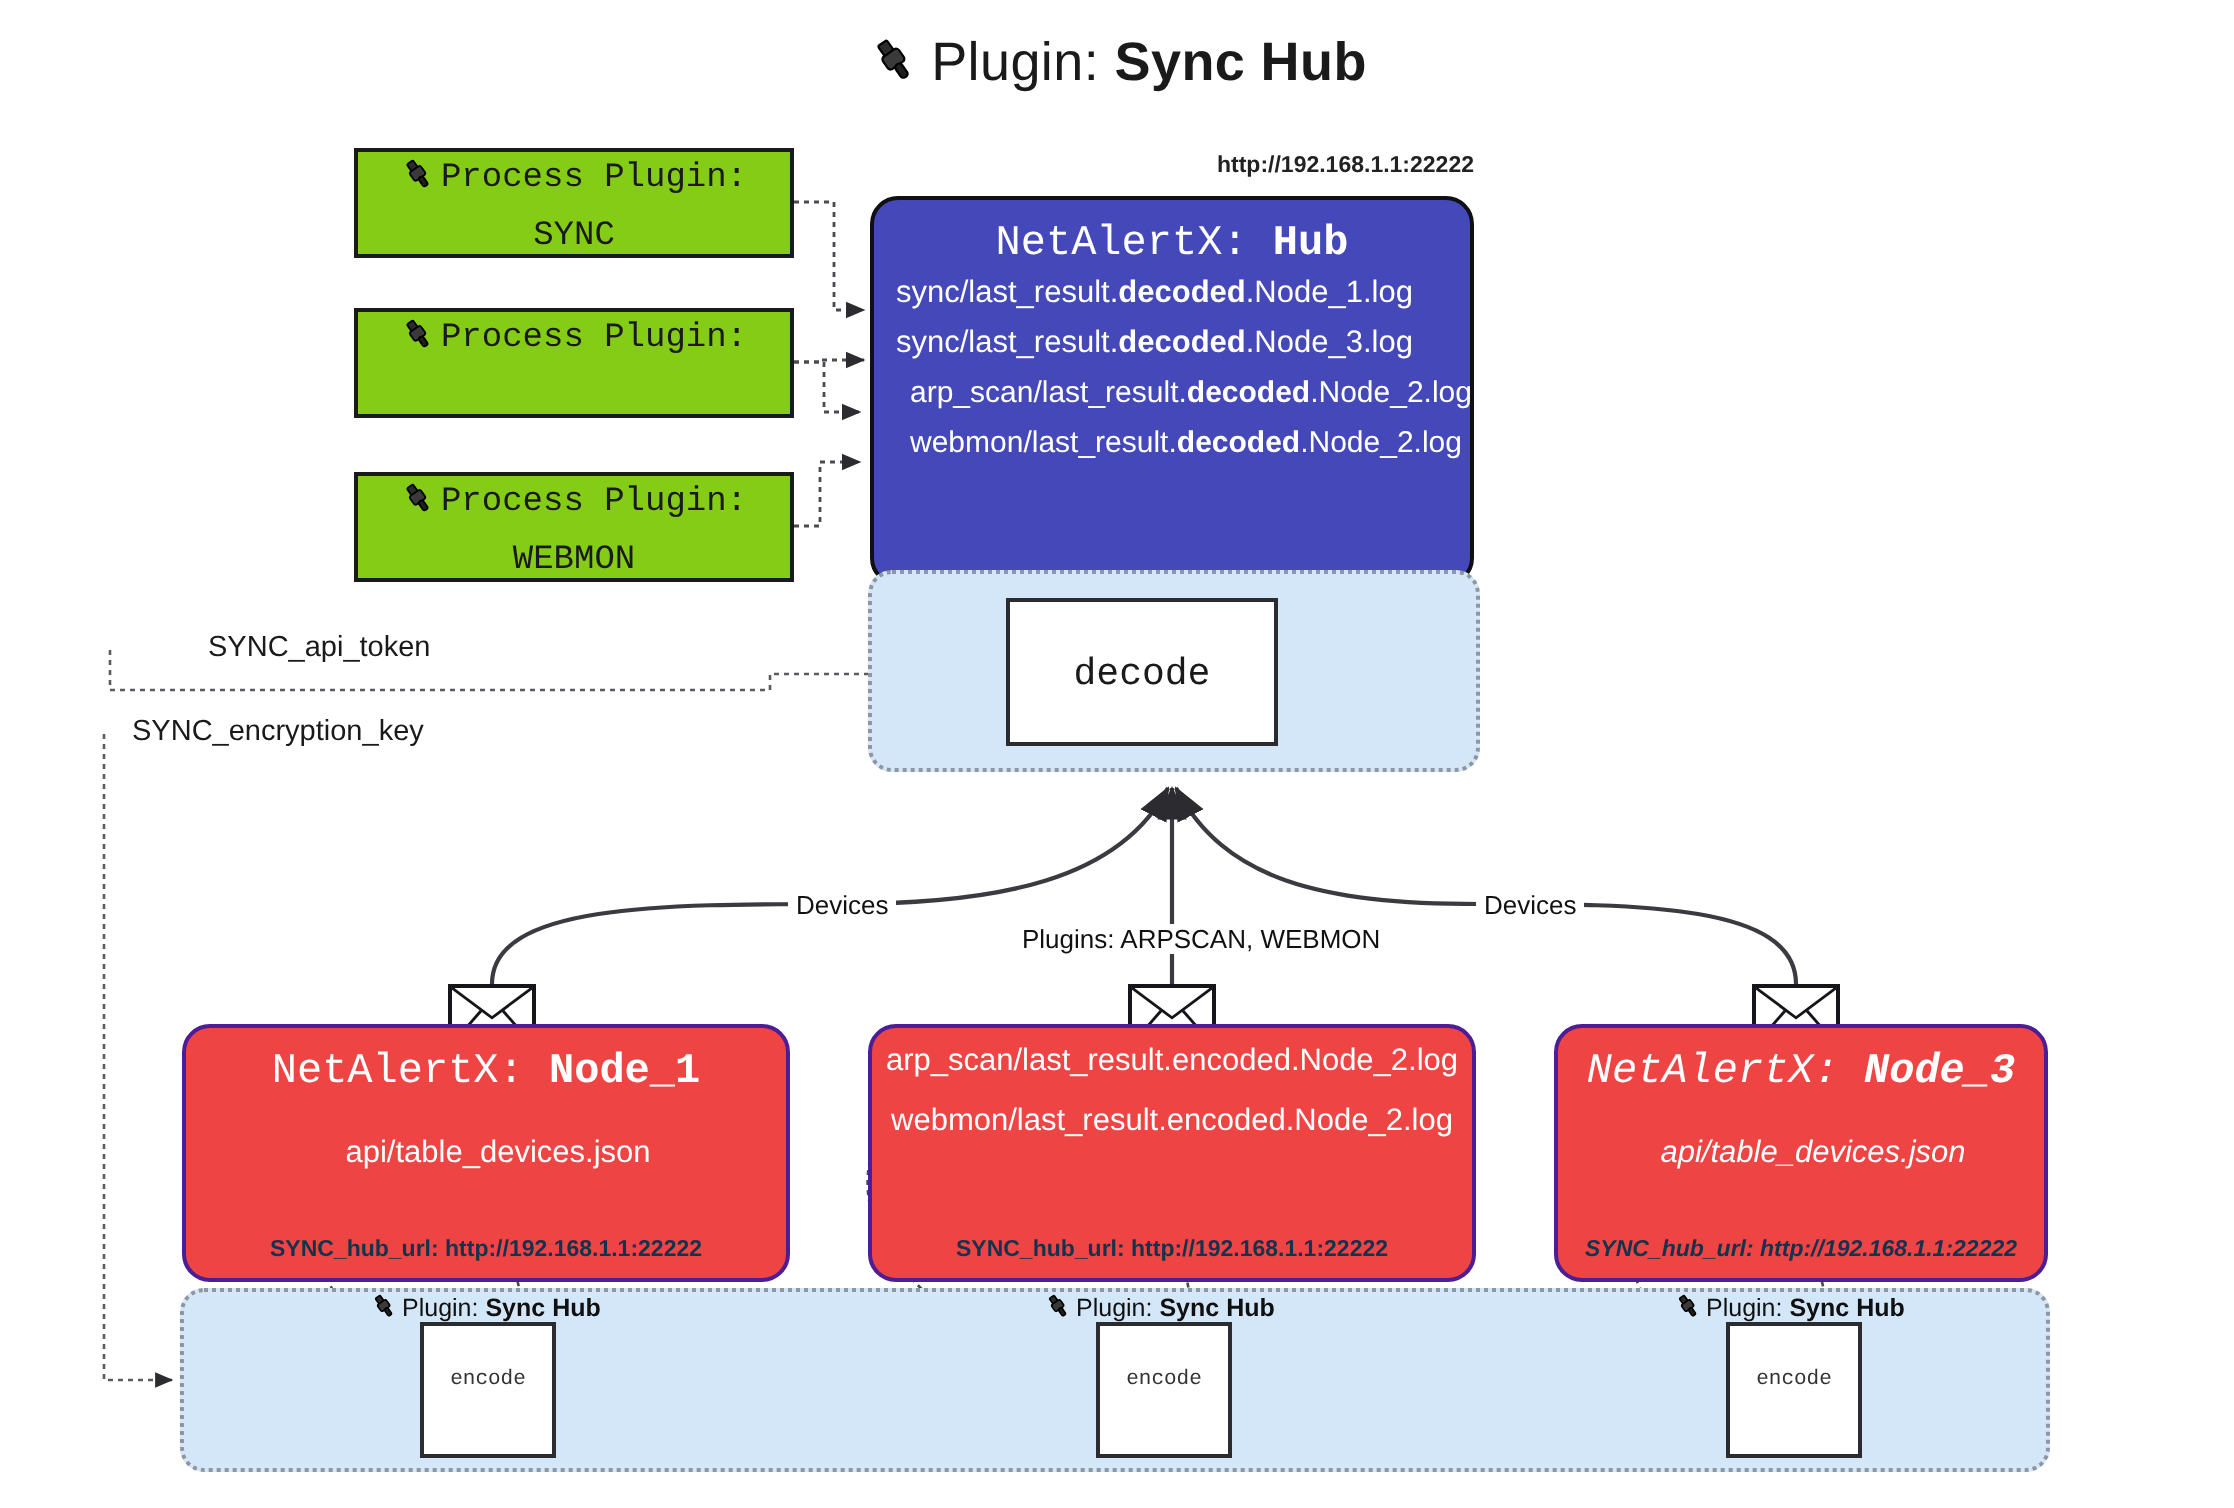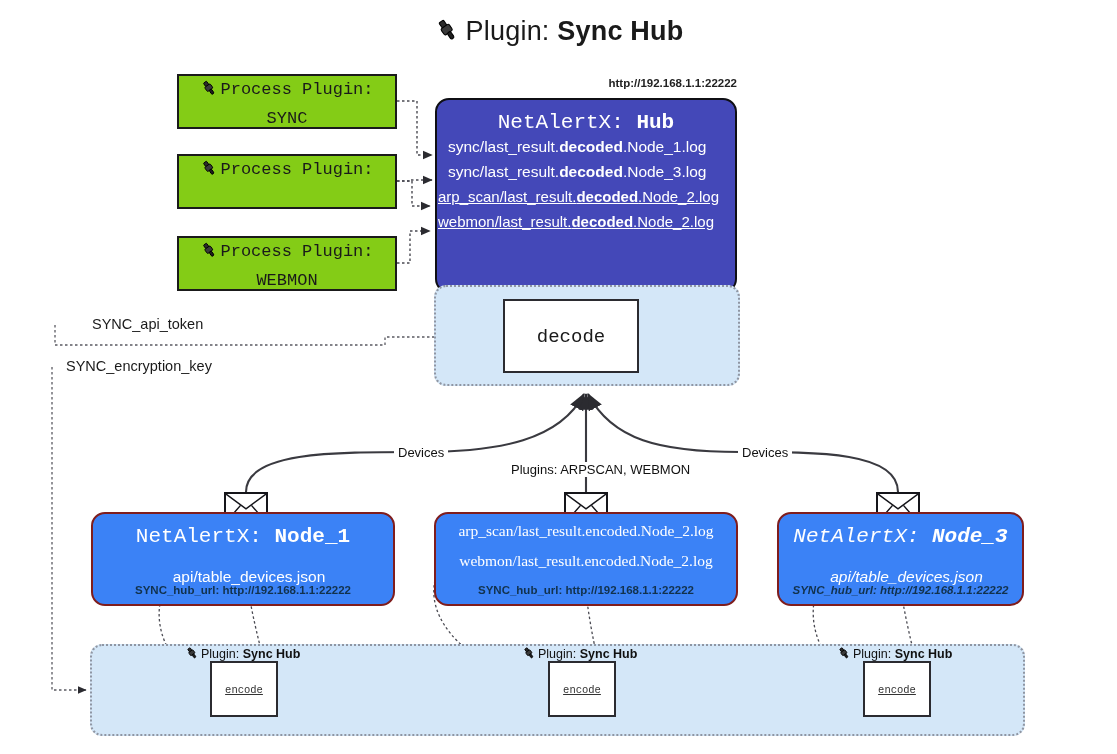--- a/index.html
+++ b/index.html
@@ -24,63 +24,63 @@
   .procbox .l2{display:block;}
 
   
   .hub{position:absolute;left:435px;top:98px;width:302px;height:195px;
        background:#4448b8;border:2px solid #0f0f14;border-radius:14px;
        box-sizing:border-box;color:#ffffff;}
   .hub .hubtitle{text-align:center;margin-top:11px;font-size:21px;
        font-family:"Liberation Mono","DejaVu Sans Mono",monospace;}
   .hub .hubtitle b{font-weight:bold;}
   .hub .logline{font-size:15.5px;line-height:25px;margin-left:11px;white-space:nowrap;}
-  .hub .logline.wide{margin-left:1px;font-size:15px;text-decoration:underline;}
+  .hub .logline.wide{margin-left:18px;font-size:15px;}
   .hub .logline b{font-weight:bold;}
   .huburl{position:absolute;left:435px;top:77px;width:302px;text-align:right;
           font-size:11.5px;font-weight:bold;color:#222;}
 
   
   .decode-wrap{position:absolute;left:434px;top:285px;width:306px;height:101px;
        background:#d4e7f8;border:2px dotted #8f96a3;border-radius:12px;box-sizing:border-box;}
   .decode-box{position:absolute;left:503px;top:299px;width:136px;height:74px;
        background:#ffffff;border:2px solid #2b2b30;box-sizing:border-box;
        font-family:"Liberation Mono","DejaVu Sans Mono",monospace;font-size:19px;
        line-height:72px;text-align:center;}
 
   
   .keylabel{position:absolute;font-size:14.5px;background:#ffffff;padding:0 4px;white-space:nowrap;}
 
   
-  .node{position:absolute;width:304px;height:94px;background:#3b82f6;
-        border:2px solid #7f1d1d;border-radius:14px;box-sizing:border-box;color:#ffffff;}
+  .node{position:absolute;width:304px;height:129px;background:#ef4444;
+        border:2px solid #4c1d95;border-radius:14px;box-sizing:border-box;color:#ffffff;}
   .node.n1{left:91px;top:512px;}
   .node.n2{left:434px;top:512px;}
   .node.n3{left:777px;top:512px;width:247px;font-style:italic;}
   .node .ntitle{text-align:center;margin-top:11px;font-size:21px;white-space:nowrap;
         font-family:"Liberation Mono","DejaVu Sans Mono",monospace;}
   .node .ntitle b{font-weight:bold;}
   .node .nline{text-align:center;font-size:15.5px;line-height:30px;white-space:nowrap;}
   .node.n1 .nline,.node.n3 .nline{margin-top:14px;margin-left:12px;}
-  .node.n2 .nline{margin-top:2px;font-family:Liberation Serif, serif;}
+  .node.n2 .nline{margin-top:2px;}
   .node .nfoot{position:absolute;left:0;bottom:8px;width:100%;text-align:center;
         font-size:11.5px;font-weight:bold;color:#12324d;white-space:nowrap;}
 
   
   .envelope{position:absolute;width:44px;height:32px;background:#ffffff;
         border:2px solid #15151a;box-sizing:border-box;}
   .envelope .v1,.envelope .v2{position:absolute;left:0;top:0;width:100%;height:100%;}
 
   
   .enc-wrap{position:absolute;left:90px;top:644px;width:935px;height:92px;
         background:#d4e7f8;border:2px dotted #8f96a3;border-radius:12px;box-sizing:border-box;}
-  .enc-box{position:absolute;width:68px;height:56px;background:#ffffff;
+  .enc-box{position:absolute;width:68px;height:68px;background:#ffffff;
         border:2px solid #2b2b30;box-sizing:border-box;
         font-family:"Liberation Mono","DejaVu Sans Mono",monospace;font-size:10.5px;
-        line-height:54px;text-align:center;color:#333;text-decoration:underline;}
+        line-height:54px;text-align:center;color:#333;}
   .enc-cap{position:absolute;font-size:12.5px;white-space:nowrap;color:#101010;}
   .enc-cap .plug{display:inline-block;vertical-align:-2px;margin-right:2px;}
   .enc-cap b{font-weight:bold;}
 
   
   .edgelabel{position:absolute;font-size:13px;background:#ffffff;padding:0 4px;
         white-space:nowrap;color:#111;}
 </style>
 </head>
 <body>
@@ -175,21 +175,21 @@
     </div>
     <div class="logline"><span>sync/last_result.</span><b>decoded</b><span>.Node_1.log</span></div>
     <div class="logline"><span>sync/last_result.</span><b>decoded</b><span>.Node_3.log</span></div>
     <div class="logline wide"><span>arp_scan/last_result.</span><b>decoded</b><span>.Node_2.log</span></div>
     <div class="logline wide"><span>webmon/last_result.</span><b>decoded</b><span>.Node_2.log</span></div>
   </div>
 
   <div class="decode-wrap"></div>
   <div class="decode-box">decode</div>
 
-  <div class="keylabel" style="left:88px;top:316px;text-align:center;">SYNC_api_token</div>
+  <div class="keylabel" style="left:100px;top:316px;text-align:center;">SYNC_api_token</div>
   <div class="keylabel" style="left:62px;top:358px;">SYNC_encryption_key</div>
 
   <div class="edgelabel" style="left:394px;top:445px;">Devices</div>
   <div class="edgelabel" style="left:507px;top:462px;">Plugins: ARPSCAN, WEBMON</div>
   <div class="edgelabel" style="left:738px;top:445px;">Devices</div>
 
   <div class="envelope" style="left:224px;top:492px;">
     <svg class="v1" viewBox="0 0 44 32" preserveAspectRatio="none">
         <path d="M0,0 L22,17 L44,0" fill="none" stroke="#15151a" stroke-width="1.6"></path>
         <path d="M0,32 L16,13 M44,32 L28,13" fill="none" stroke="#15151a" stroke-width="1.6"></path>

